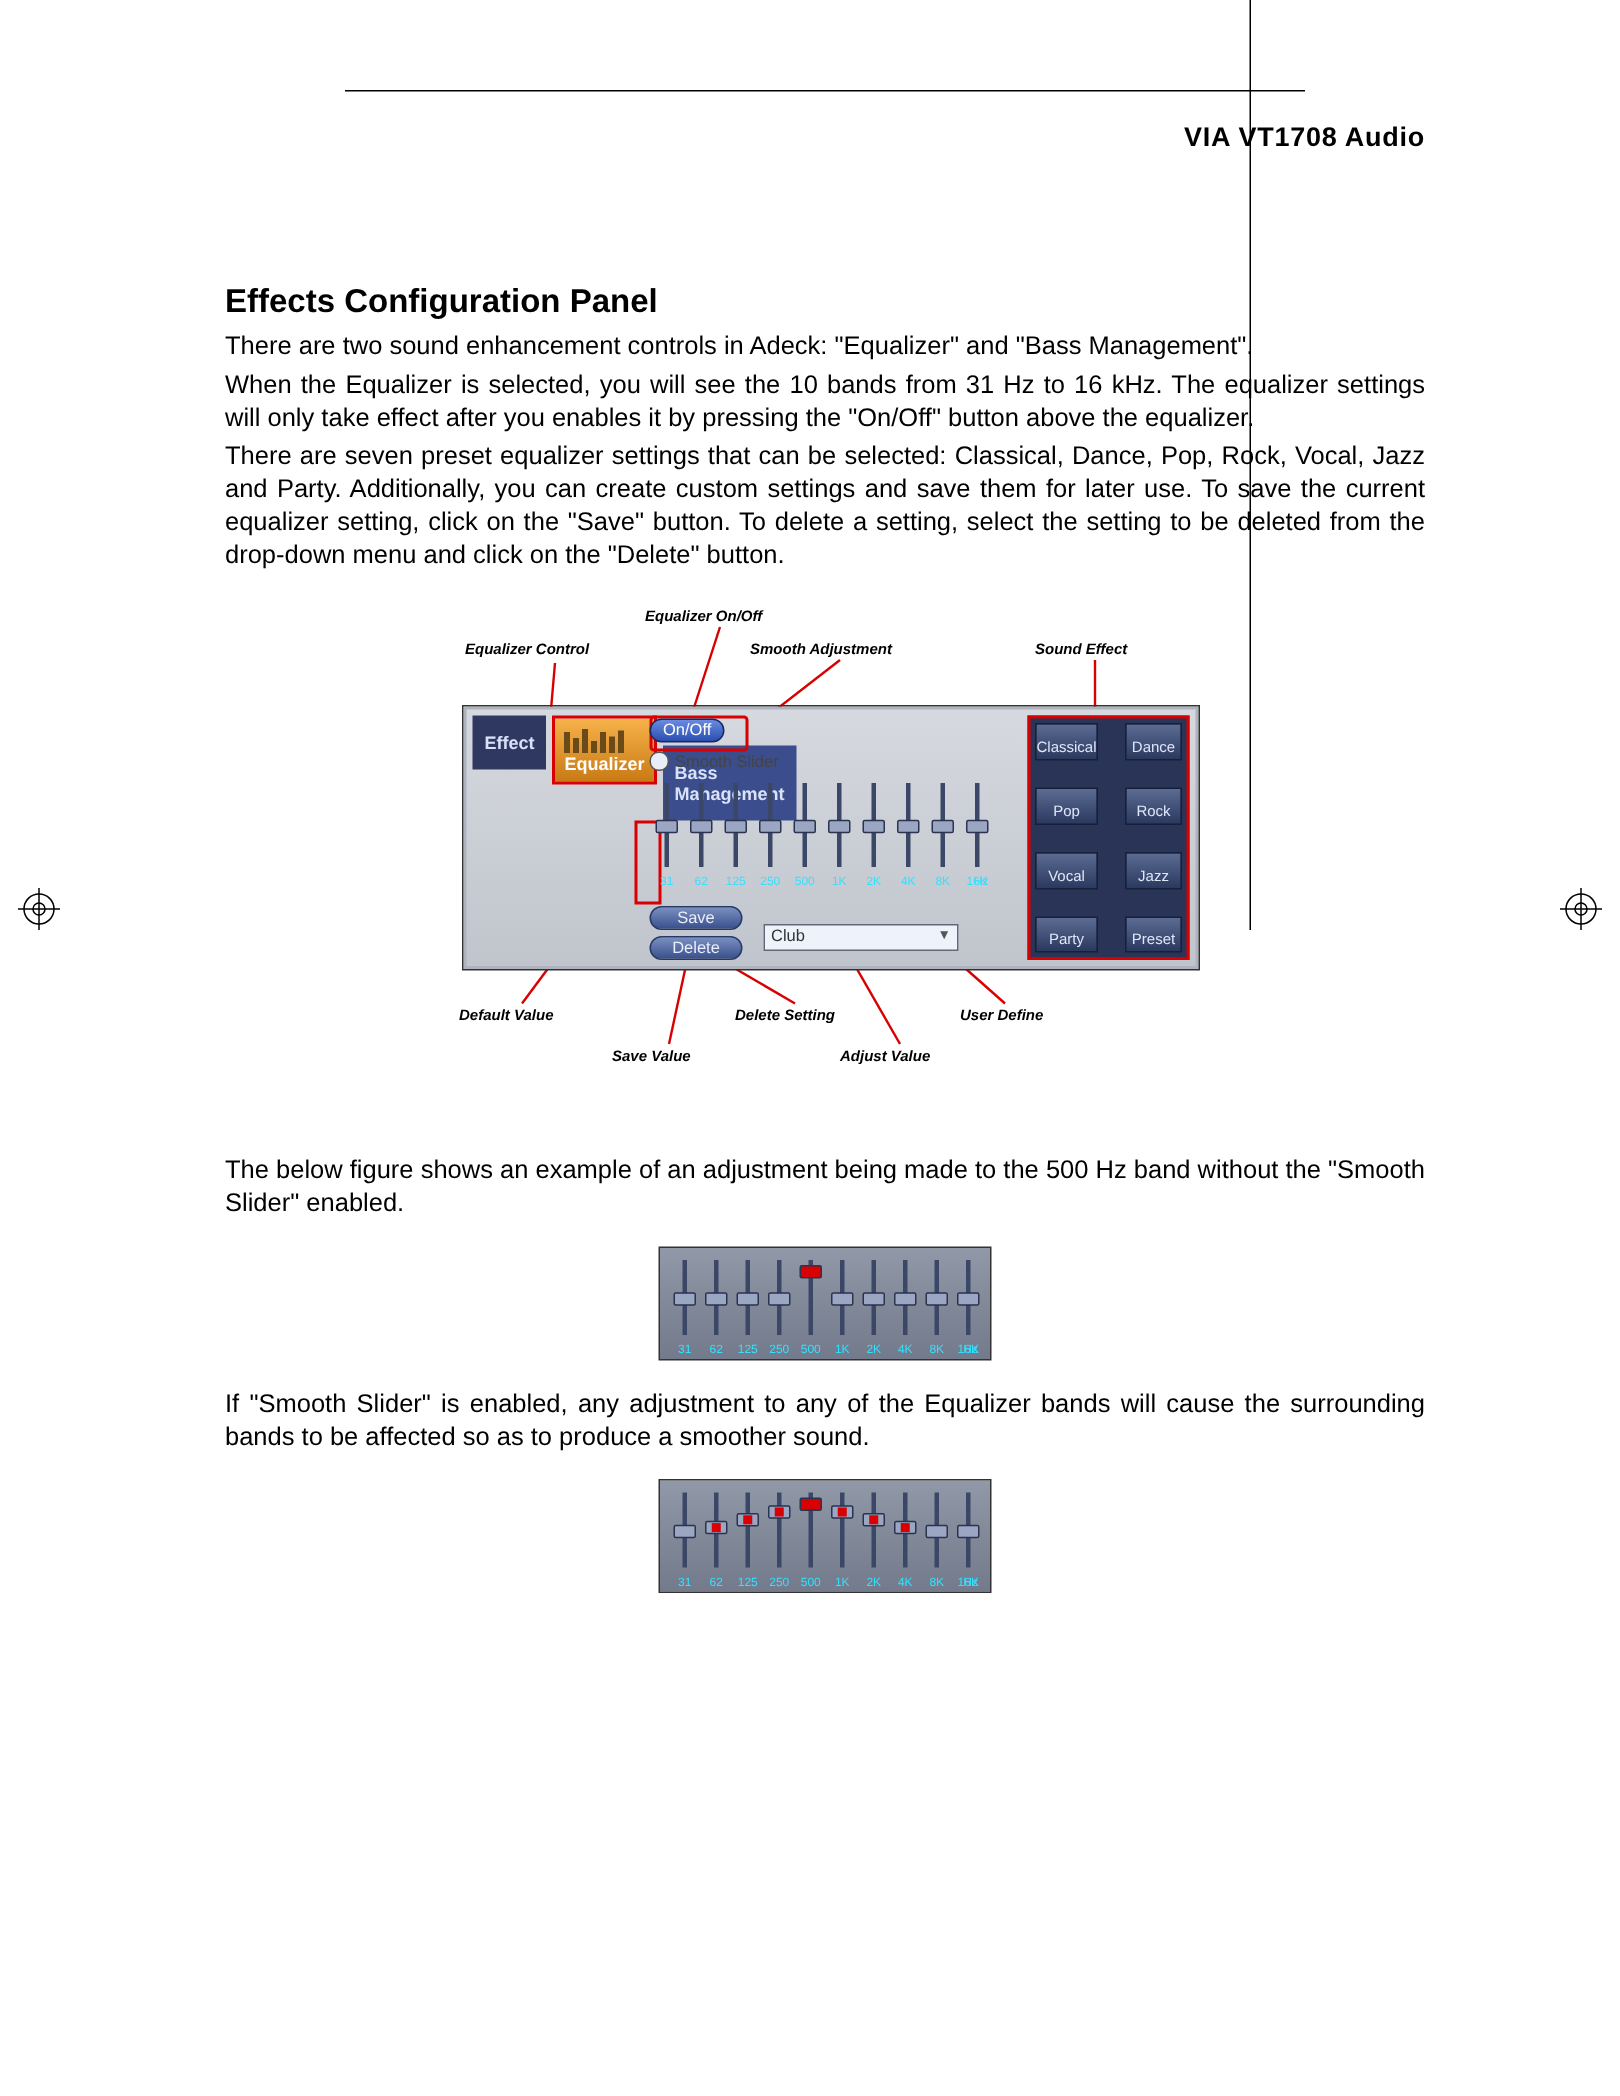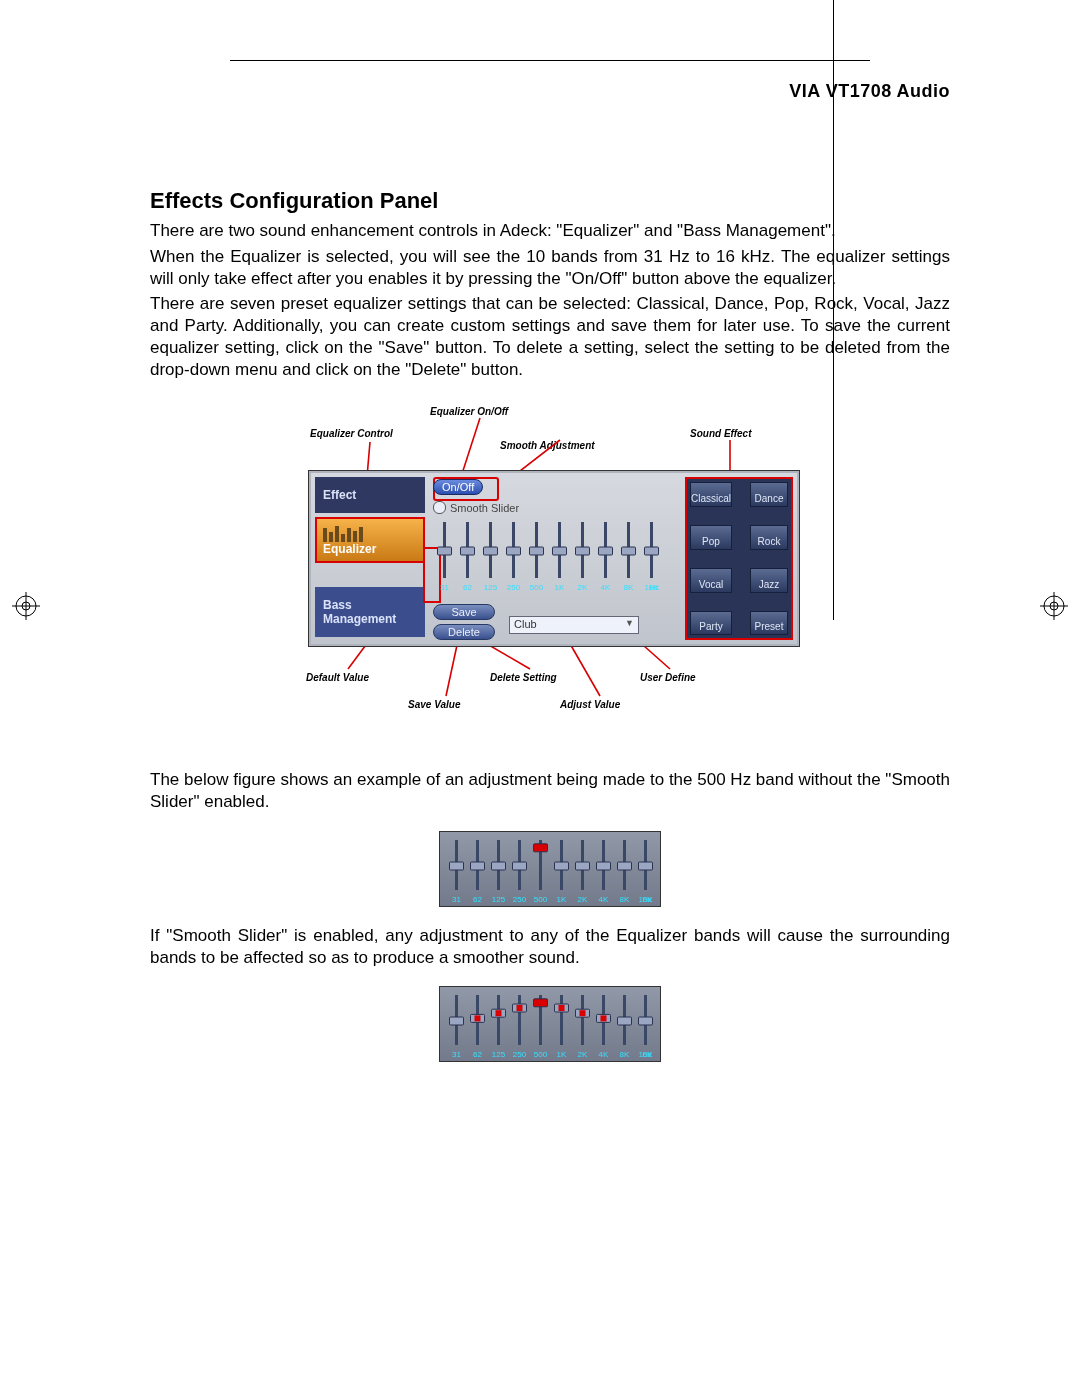--- a/index.html
+++ b/index.html
@@ -75,21 +75,21 @@
     height: 175px;
     background: linear-gradient(#d6d9df,#c0c4cc);
     border: 1px solid #333;
     box-shadow: inset 0 0 0 2px #aeb3bd;
   }
   .sidebar {
     position: absolute;
     left: 6px; top: 6px;
     width: 110px;
     display: flex;
-    flex-direction: column;
+    flex-direction: row;
     gap: 4px;
   }
   .side-btn {
     height: 36px;
     border: 2px solid transparent;
     background: #3b4a78;
     color: #d9e2f9;
     font-size: 12px;
     font-weight: bold;
     display: flex;
@@ -210,21 +210,21 @@
 
   <h2 class="section-title">Effects Configuration Panel</h2>
   <p class="body">There are two sound enhancement controls in Adeck: "Equalizer" and "Bass Management".</p>
   <p class="body">When the Equalizer is selected, you will see the 10 bands from 31 Hz to 16 kHz. The equalizer settings will only take effect after you enables it by pressing the "On/Off" button above the equalizer.</p>
   <p class="body">There are seven preset equalizer settings that can be selected: Classical, Dance, Pop, Rock, Vocal, Jazz and Party. Additionally, you can create custom settings and save them for later use. To save the current equalizer setting, click on the "Save" button. To delete a setting, select the setting to be deleted from the drop-down menu and click on the "Delete" button.</p>
 
   <div class="annot-wrap">
 
     <span class="annot-label" style="left:80px;top:24px;">Equalizer Control</span>
     <span class="annot-label" style="left:200px;top:2px;">Equalizer On/Off</span>
-    <span class="annot-label" style="left:270px;top:36px;">Smooth Adjustment</span>
+    <span class="annot-label" style="left:270px;top:24px;">Smooth Adjustment</span>
     <span class="annot-label" style="left:460px;top:24px;">Sound Effect</span>
 
     <span class="annot-label" style="left:76px;top:268px;">Default Value</span>
     <span class="annot-label" style="left:178px;top:295px;">Save Value</span>
     <span class="annot-label" style="left:260px;top:268px;">Delete Setting</span>
     <span class="annot-label" style="left:330px;top:295px;">Adjust Value</span>
     <span class="annot-label" style="left:410px;top:268px;">User Define</span>
 
     <svg class="annot-lines">
       <g stroke="#d80000" stroke-width="1.6" fill="none">

